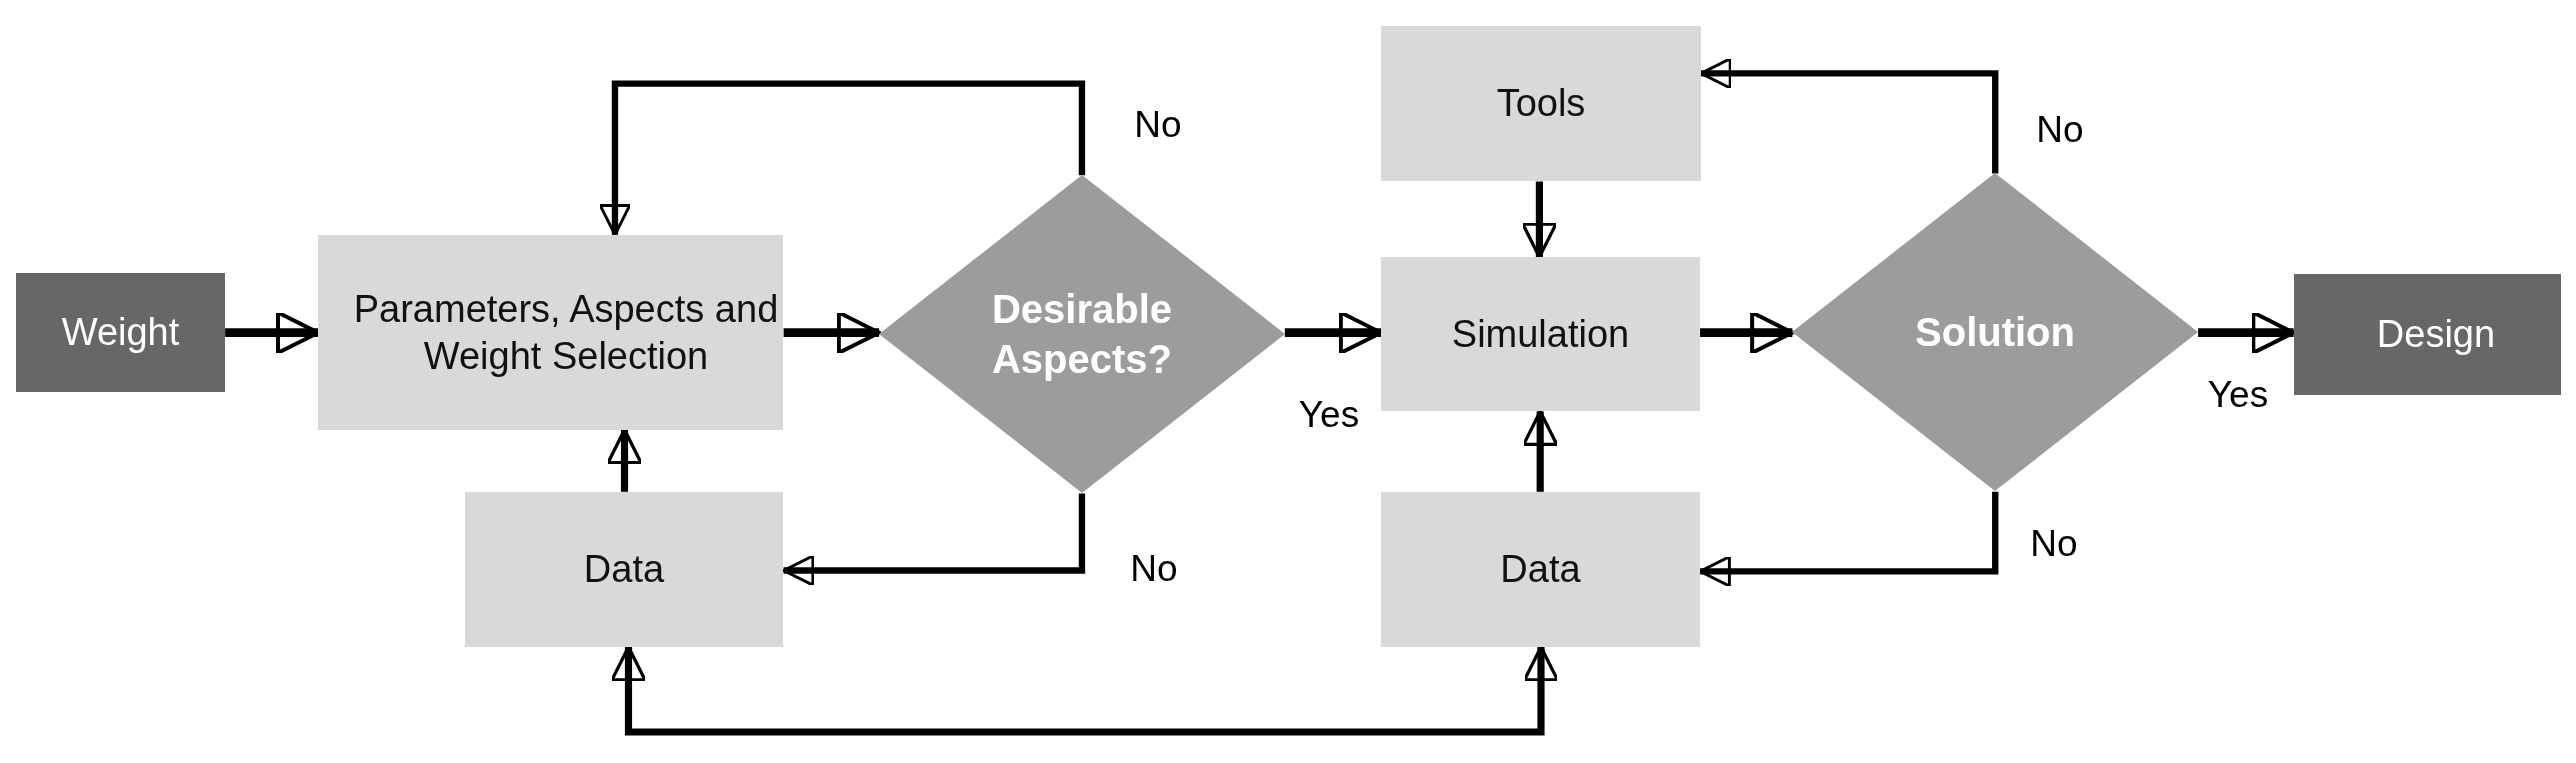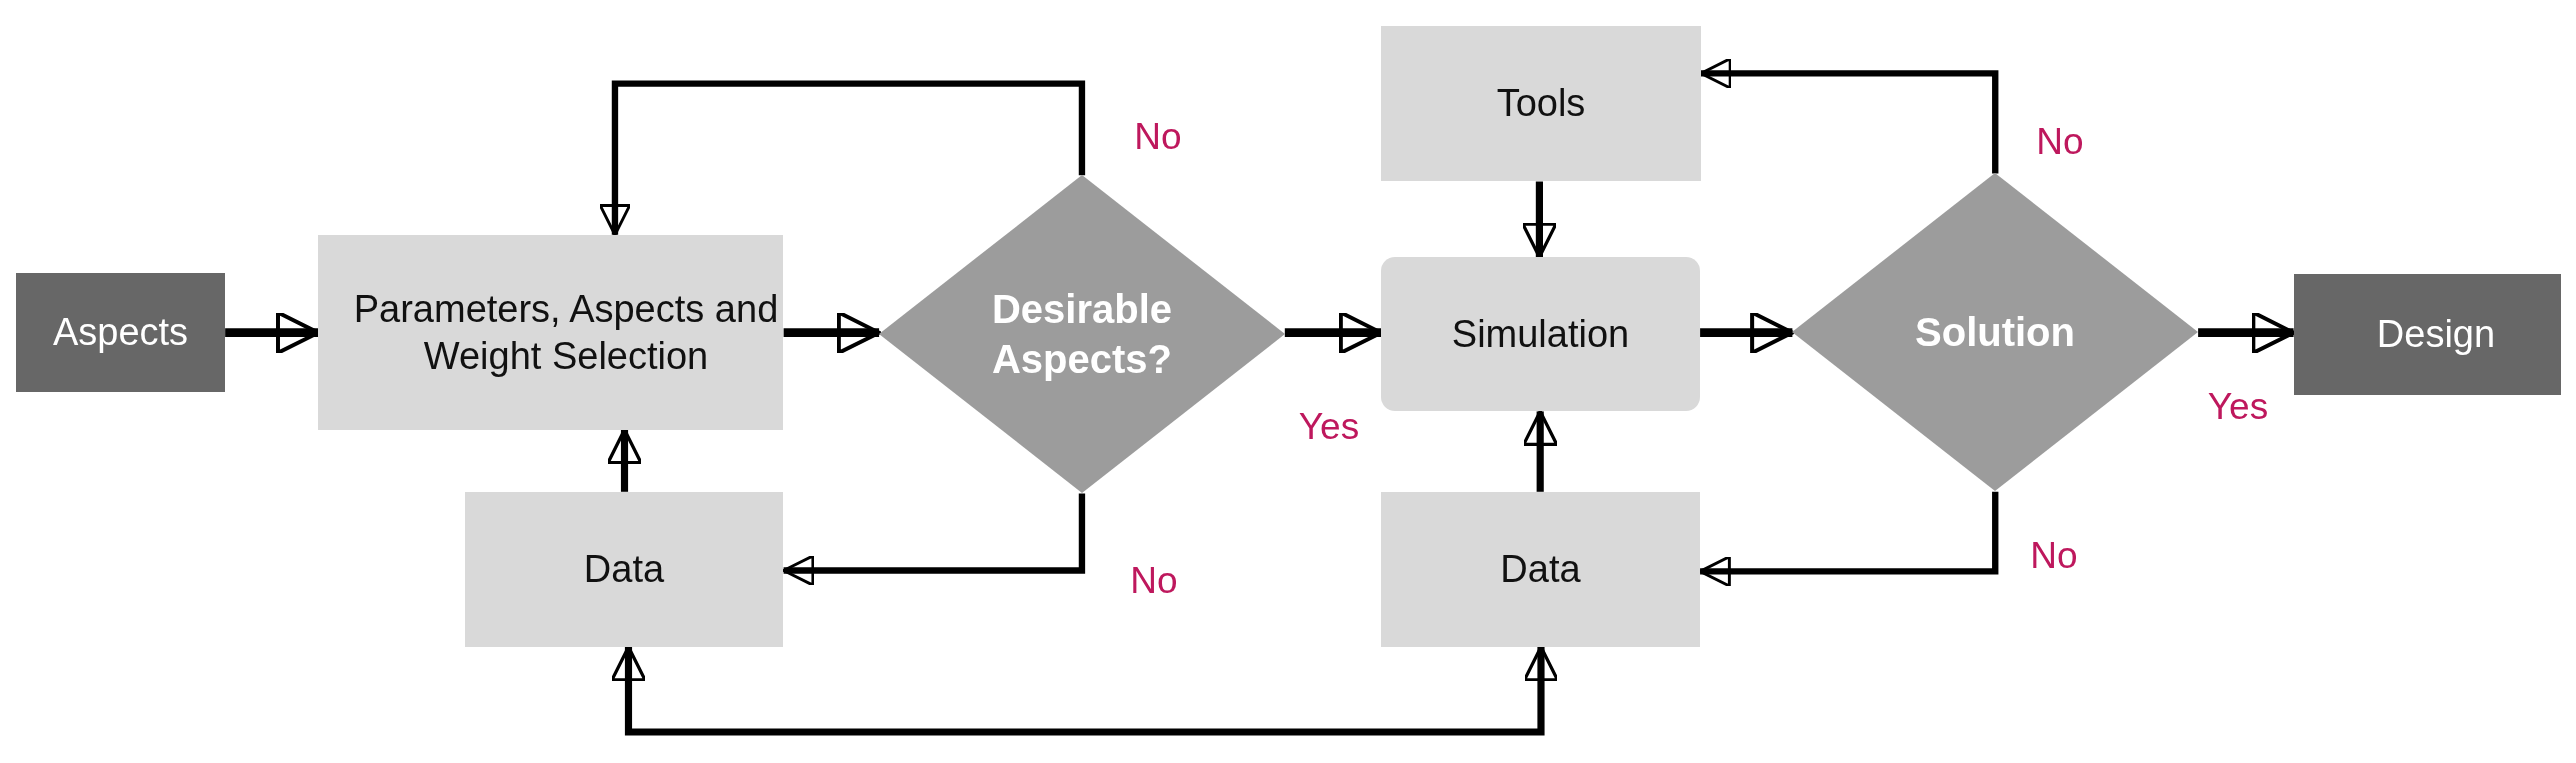--- a/index.html
+++ b/index.html
@@ -58,24 +58,23 @@
     transform: translate(-50%, -50%);
     color: #ffffff;
     font-size: 40px;
     font-weight: bold;
     line-height: 1.25;
     text-align: center;
   }
   .edge-label {
     position: absolute;
     transform: translate(-50%, -50%);
-    color: #be185d;
+    color: #000000;
     font-size: 37px;
     white-space: nowrap;
-    margin-top: 12px;
   }
   .param-label { width: 434px; margin-left: 31px; }
   .desirable-label { width: 239px; }
 </style>
 </head>
 <body>
 
 <div class="canvas">
 
   <svg class="edges" viewBox="0 0 3238 960" xmlns="http://www.w3.org/2000/svg">
@@ -98,36 +97,36 @@
     <path d="M2508 618 V718 H2137" stroke-width="8" marker-end="url(#ah)"></path>
 
     <path d="M785 618 V540" stroke-width="9" marker-end="url(#ah)"></path>
     <path d="M1935 228 V323" stroke-width="9" marker-end="url(#ah)"></path>
     <path d="M1936 618 V517" stroke-width="9" marker-end="url(#ah)"></path>
 
     <path d="M790 813 V920 H1937 V813" stroke-width="9" marker-start="url(#ah)" marker-end="url(#ah)"></path>
   </svg>
 
   <div class="node box-dark" style="left:16px; top:273px; width:209px; height:119px;">
-    <span>Aspects</span>
+    <span>Weight</span>
   </div>
 
   <div class="node box-light" style="left:318px; top:235px; width:465px; height:195px;">
     <span class="param-label">Parameters, Aspects and Weight Selection</span>
   </div>
 
   <div class="node box-light" style="left:465px; top:492px; width:318px; height:155px;">
     <span>Data</span>
   </div>
 
   <div class="node box-light" style="left:1381px; top:26px; width:320px; height:155px;">
     <span>Tools</span>
   </div>
 
-  <div class="node box-light" style="left:1381px; top:257px; width:319px; height:154px;border-radius:14px;">
+  <div class="node box-light" style="left:1381px; top:257px; width:319px; height:154px;">
     <span>Simulation</span>
   </div>
 
   <div class="node box-light" style="left:1381px; top:492px; width:319px; height:155px;">
     <span>Data</span>
   </div>
 
   <div class="node box-dark" style="left:2294px; top:274px; width:267px; height:121px;padding-left:17px;">
     <span>Design</span>
   </div>

